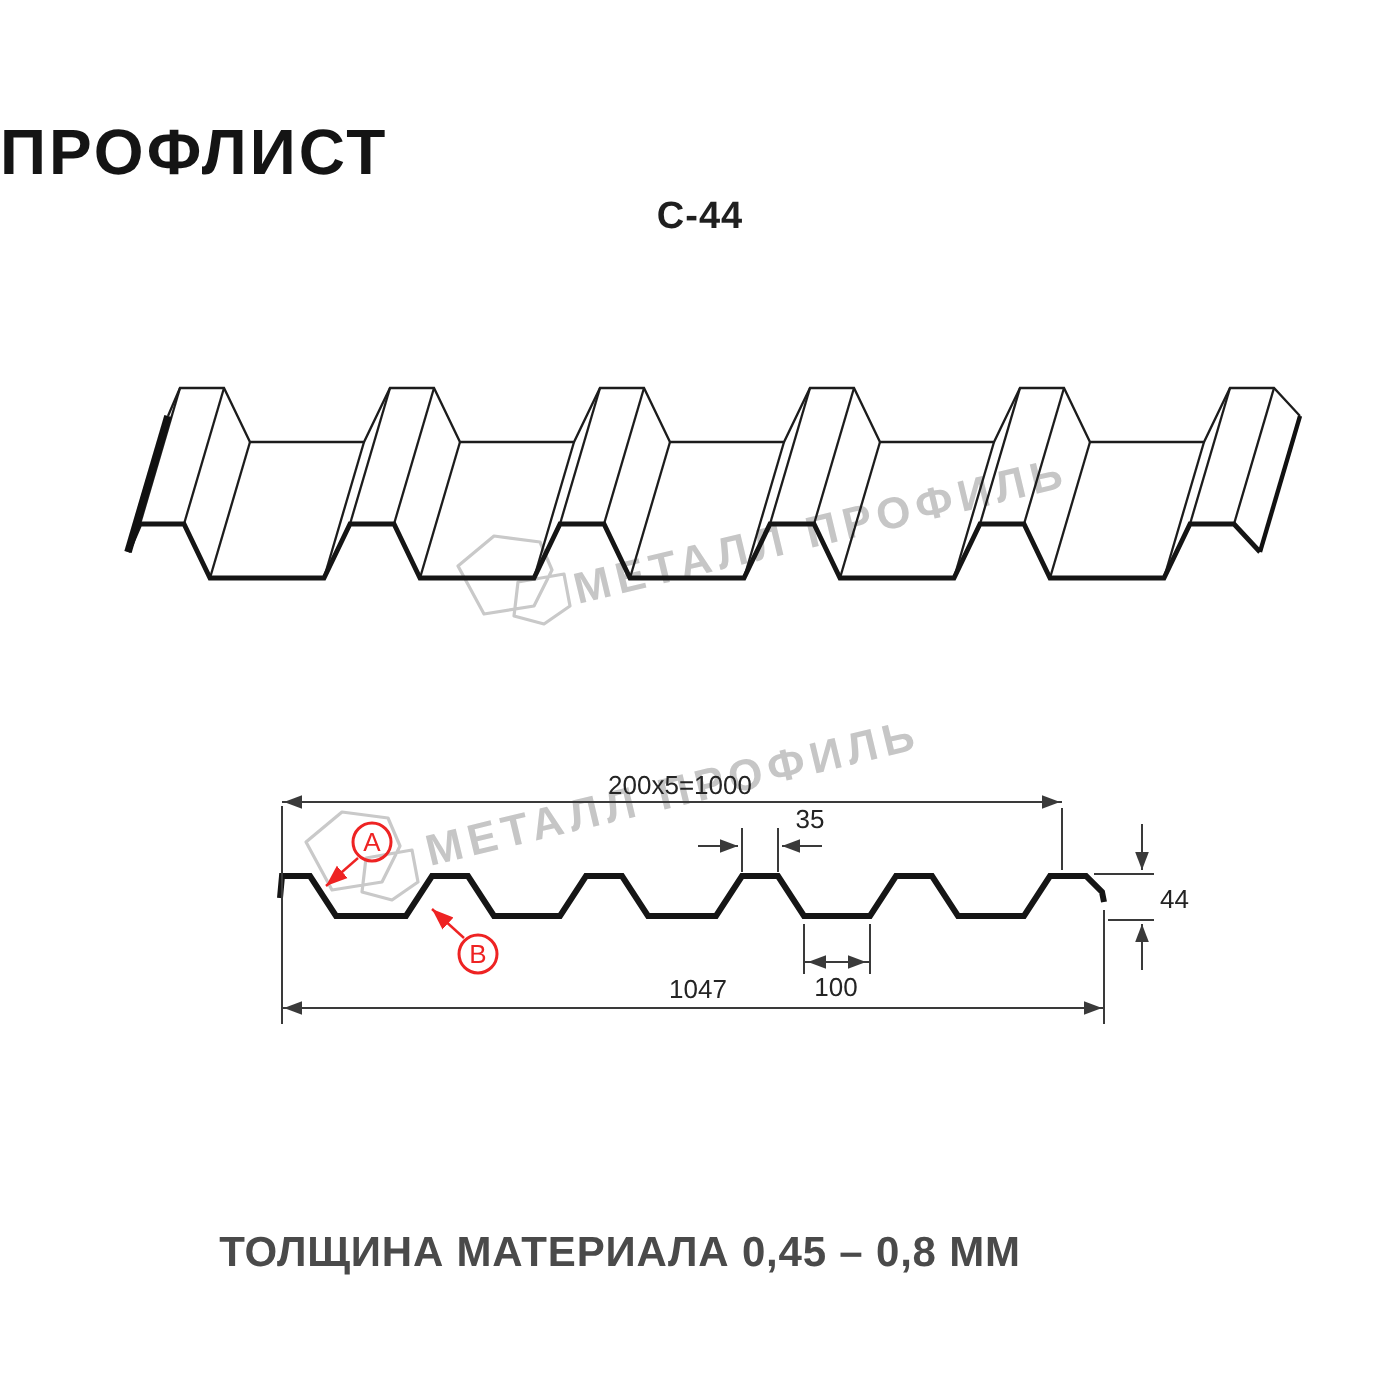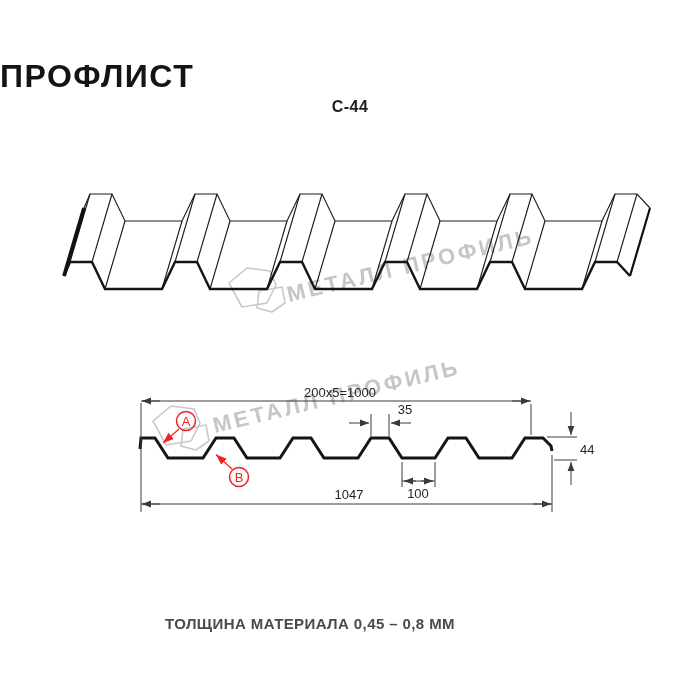--- a/index.html
+++ b/index.html
@@ -1,23 +1,23 @@
 <!DOCTYPE html>
 <html><head>
 <meta charset="utf-8">
 <style>
   html,body{margin:0;padding:0;background:#fff;}
   .page{position:relative;width:700px;height:700px;background:#ffffff;overflow:hidden;
         font-family:"Liberation Sans","DejaVu Sans",sans-serif;}
   .title{position:absolute;left:0;top:58px;width:700px;text-align:left;
          font-size:32px;font-weight:800;letter-spacing:1.5px;color:#141414;}
   .subtitle{position:absolute;left:0;top:98px;width:700px;text-align:center;
-         font-size:16px;font-weight:700;letter-spacing:0.5px;color:#1f1f1f;}
+         font-size:19px;font-weight:700;letter-spacing:0.5px;color:#1f1f1f;}
   .footer{position:absolute;left:0;top:615px;width:620px;text-align:center;
-         font-size:15px;font-weight:700;letter-spacing:0.4px;color:#4a4a4a;}
+         font-size:21px;font-weight:700;letter-spacing:0.4px;color:#4a4a4a;}
   svg{position:absolute;left:0;top:0;}
   .wm-text{font-weight:700;font-size:22px;letter-spacing:3px;fill:#c6c6c6;}
   .wm-logo{fill:none;stroke:#c9c9c9;stroke-width:1.6;stroke-linejoin:round;}
   .p3d-thin{fill:none;stroke:#1c1c1c;stroke-width:1.15;}
   .p3d-near{fill:none;stroke:#151515;stroke-width:2.4;stroke-linejoin:miter;}
   .p3d-cutL{stroke:#111;stroke-width:3.8;}
   .p3d-cutR{stroke:#111;stroke-width:2.2;}
   .prof2d{fill:none;stroke:#151515;stroke-width:3;stroke-linejoin:miter;}
   .dim{stroke:#3a3a3a;stroke-width:1;fill:none;}
   .dim-text{font-size:13px;fill:#242424;}

